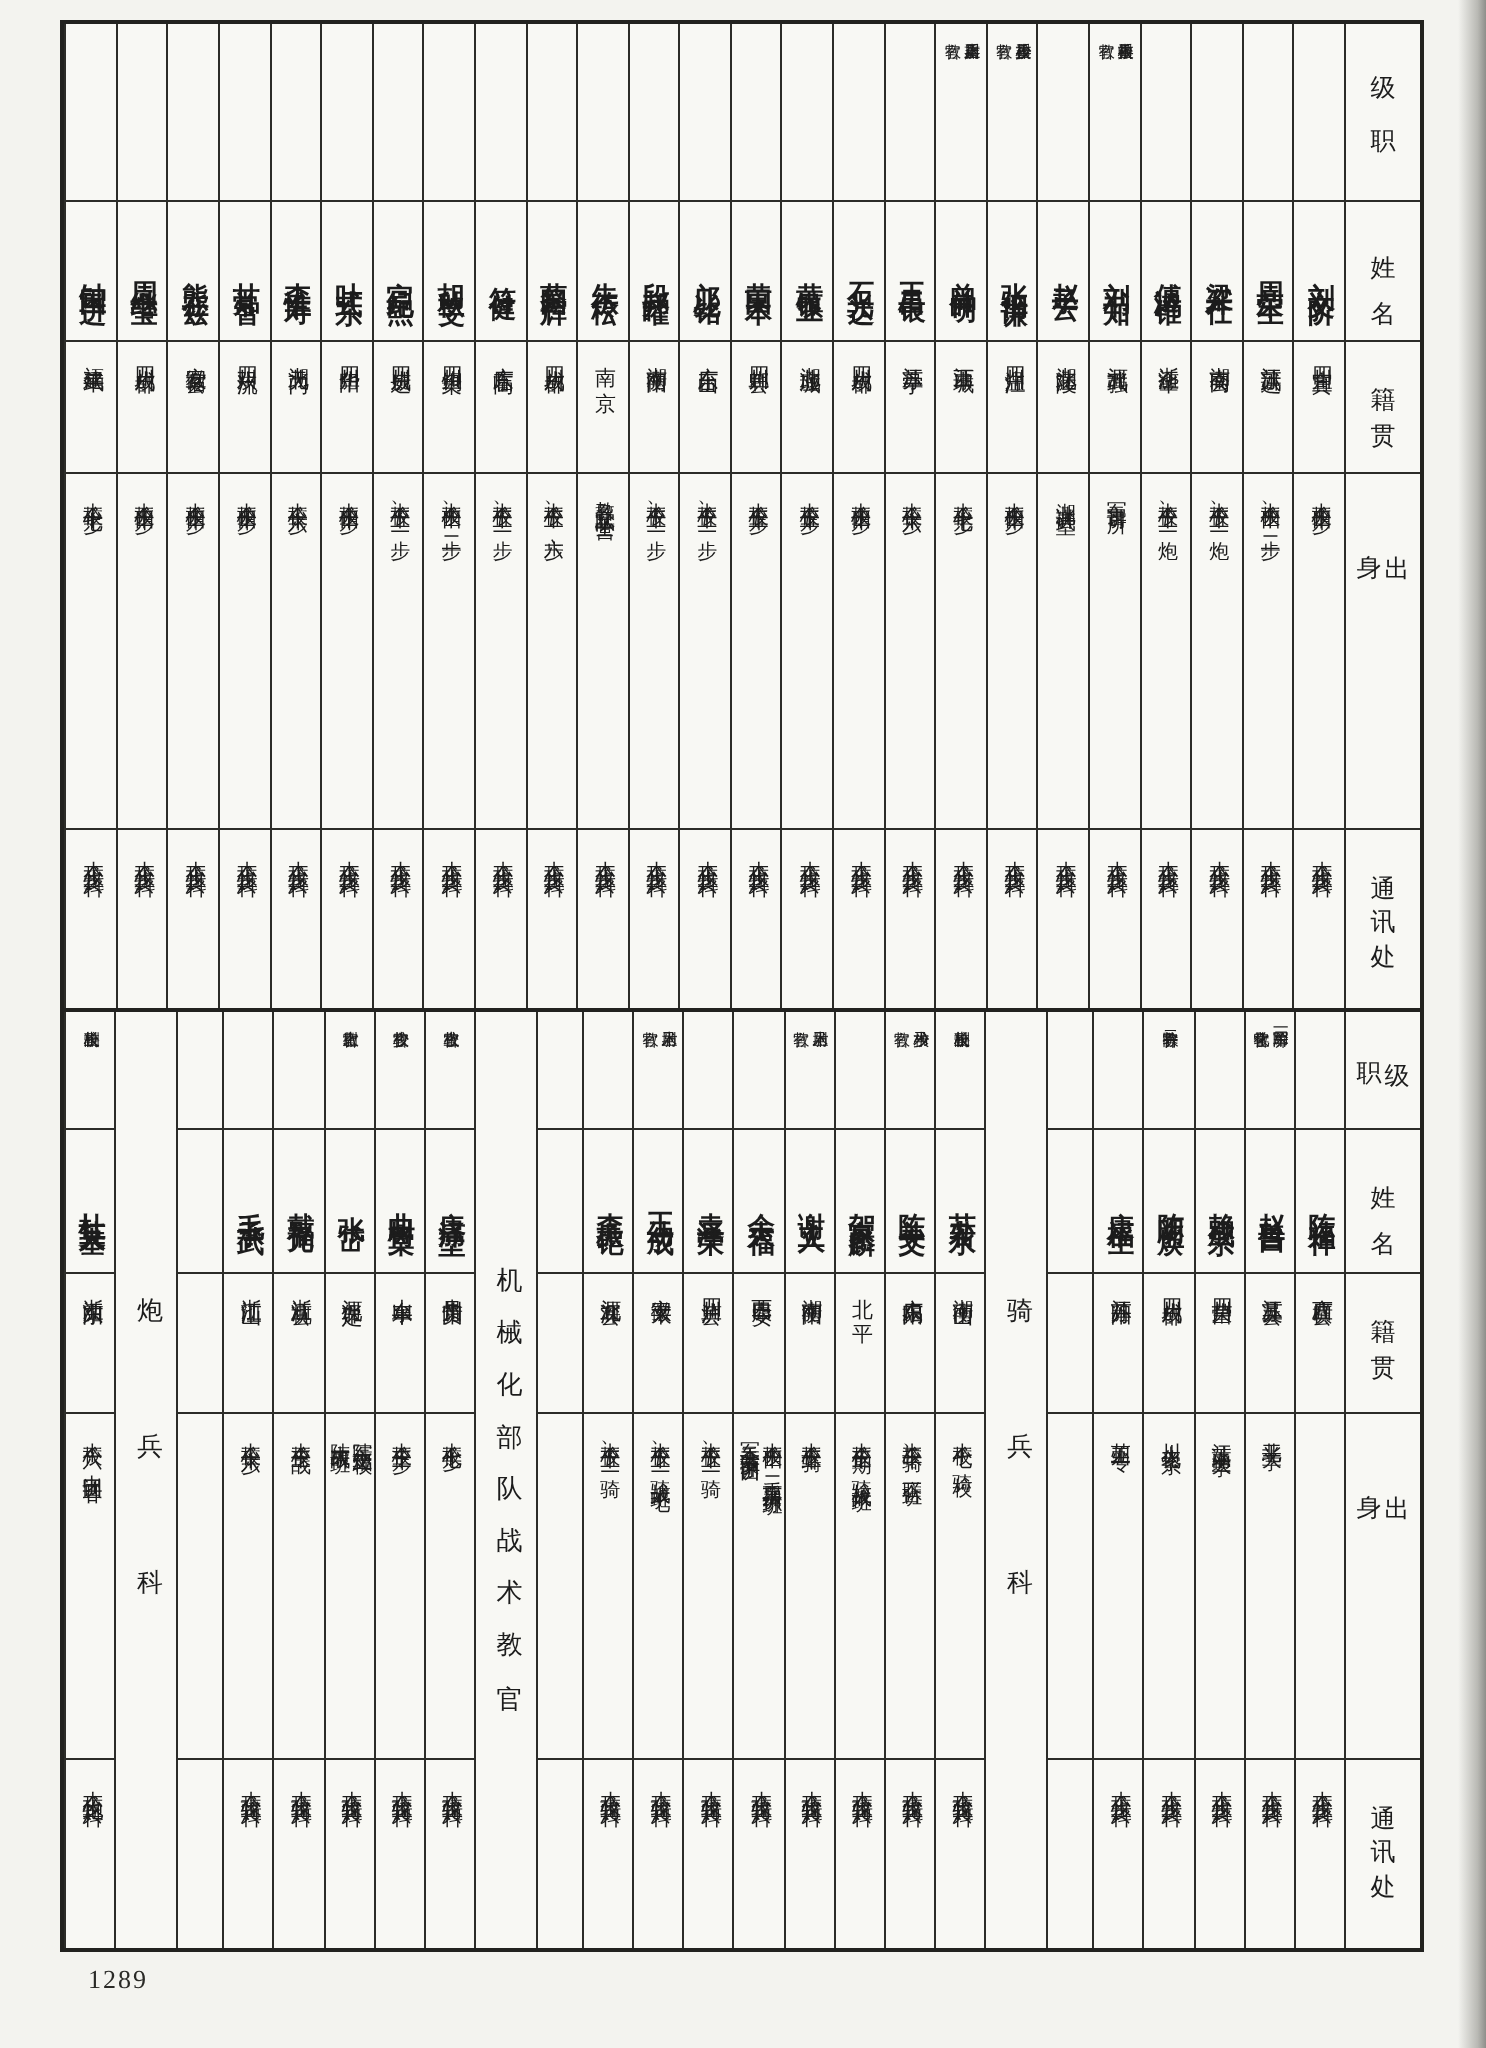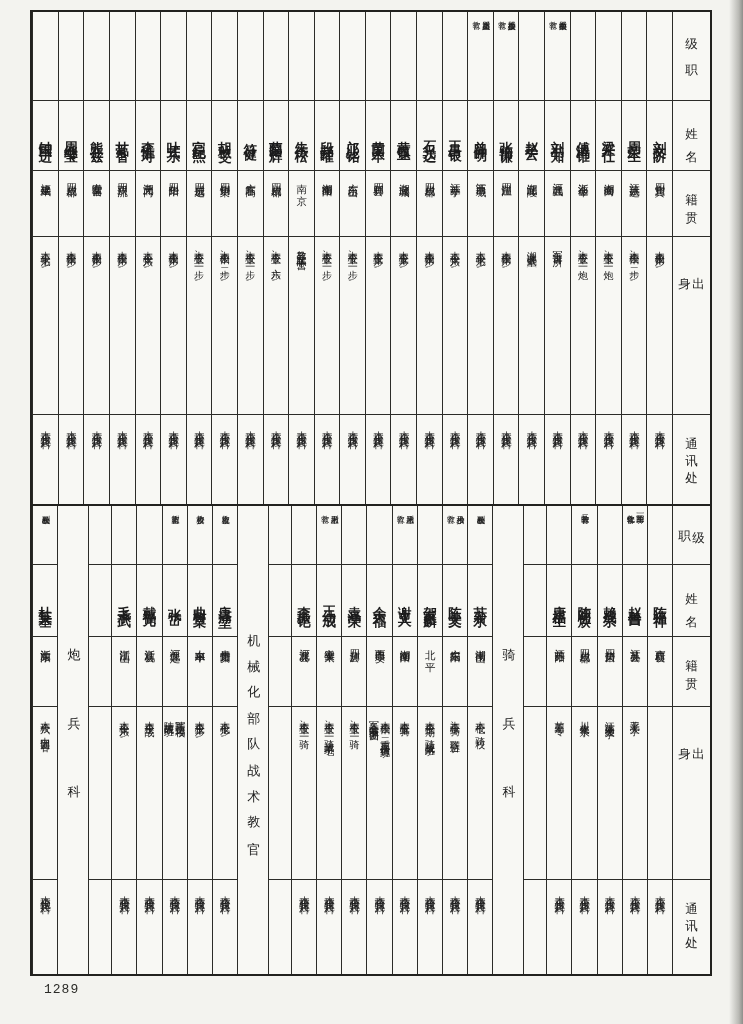--- a/index.html
+++ b/index.html
@@ -57,21 +57,21 @@
 
   .label-col{justify-content:center;}
   .label-cell{height:100%;display:flex;justify-content:center;align-items:center;}
   .label-text{font-size:13px;font-weight:500;}
   .label-short .label-text{letter-spacing:68px;}
   .label-long .label-text{letter-spacing:26px;}
 
   .page-number{
     position:absolute;left:44px;top:982px;
     font-size:13px;letter-spacing:1px;color:#2a2a27;
-    font-family:Liberation Mono, monospace;
+    font-family:Liberation Serif, serif;
   }
 </style>
 </head>
 <body>
 
 <div class="page-edge"></div>
 <div class="corner-mark"></div>
 <div class="corner-mark2"></div>
 
 <div class="roster">

